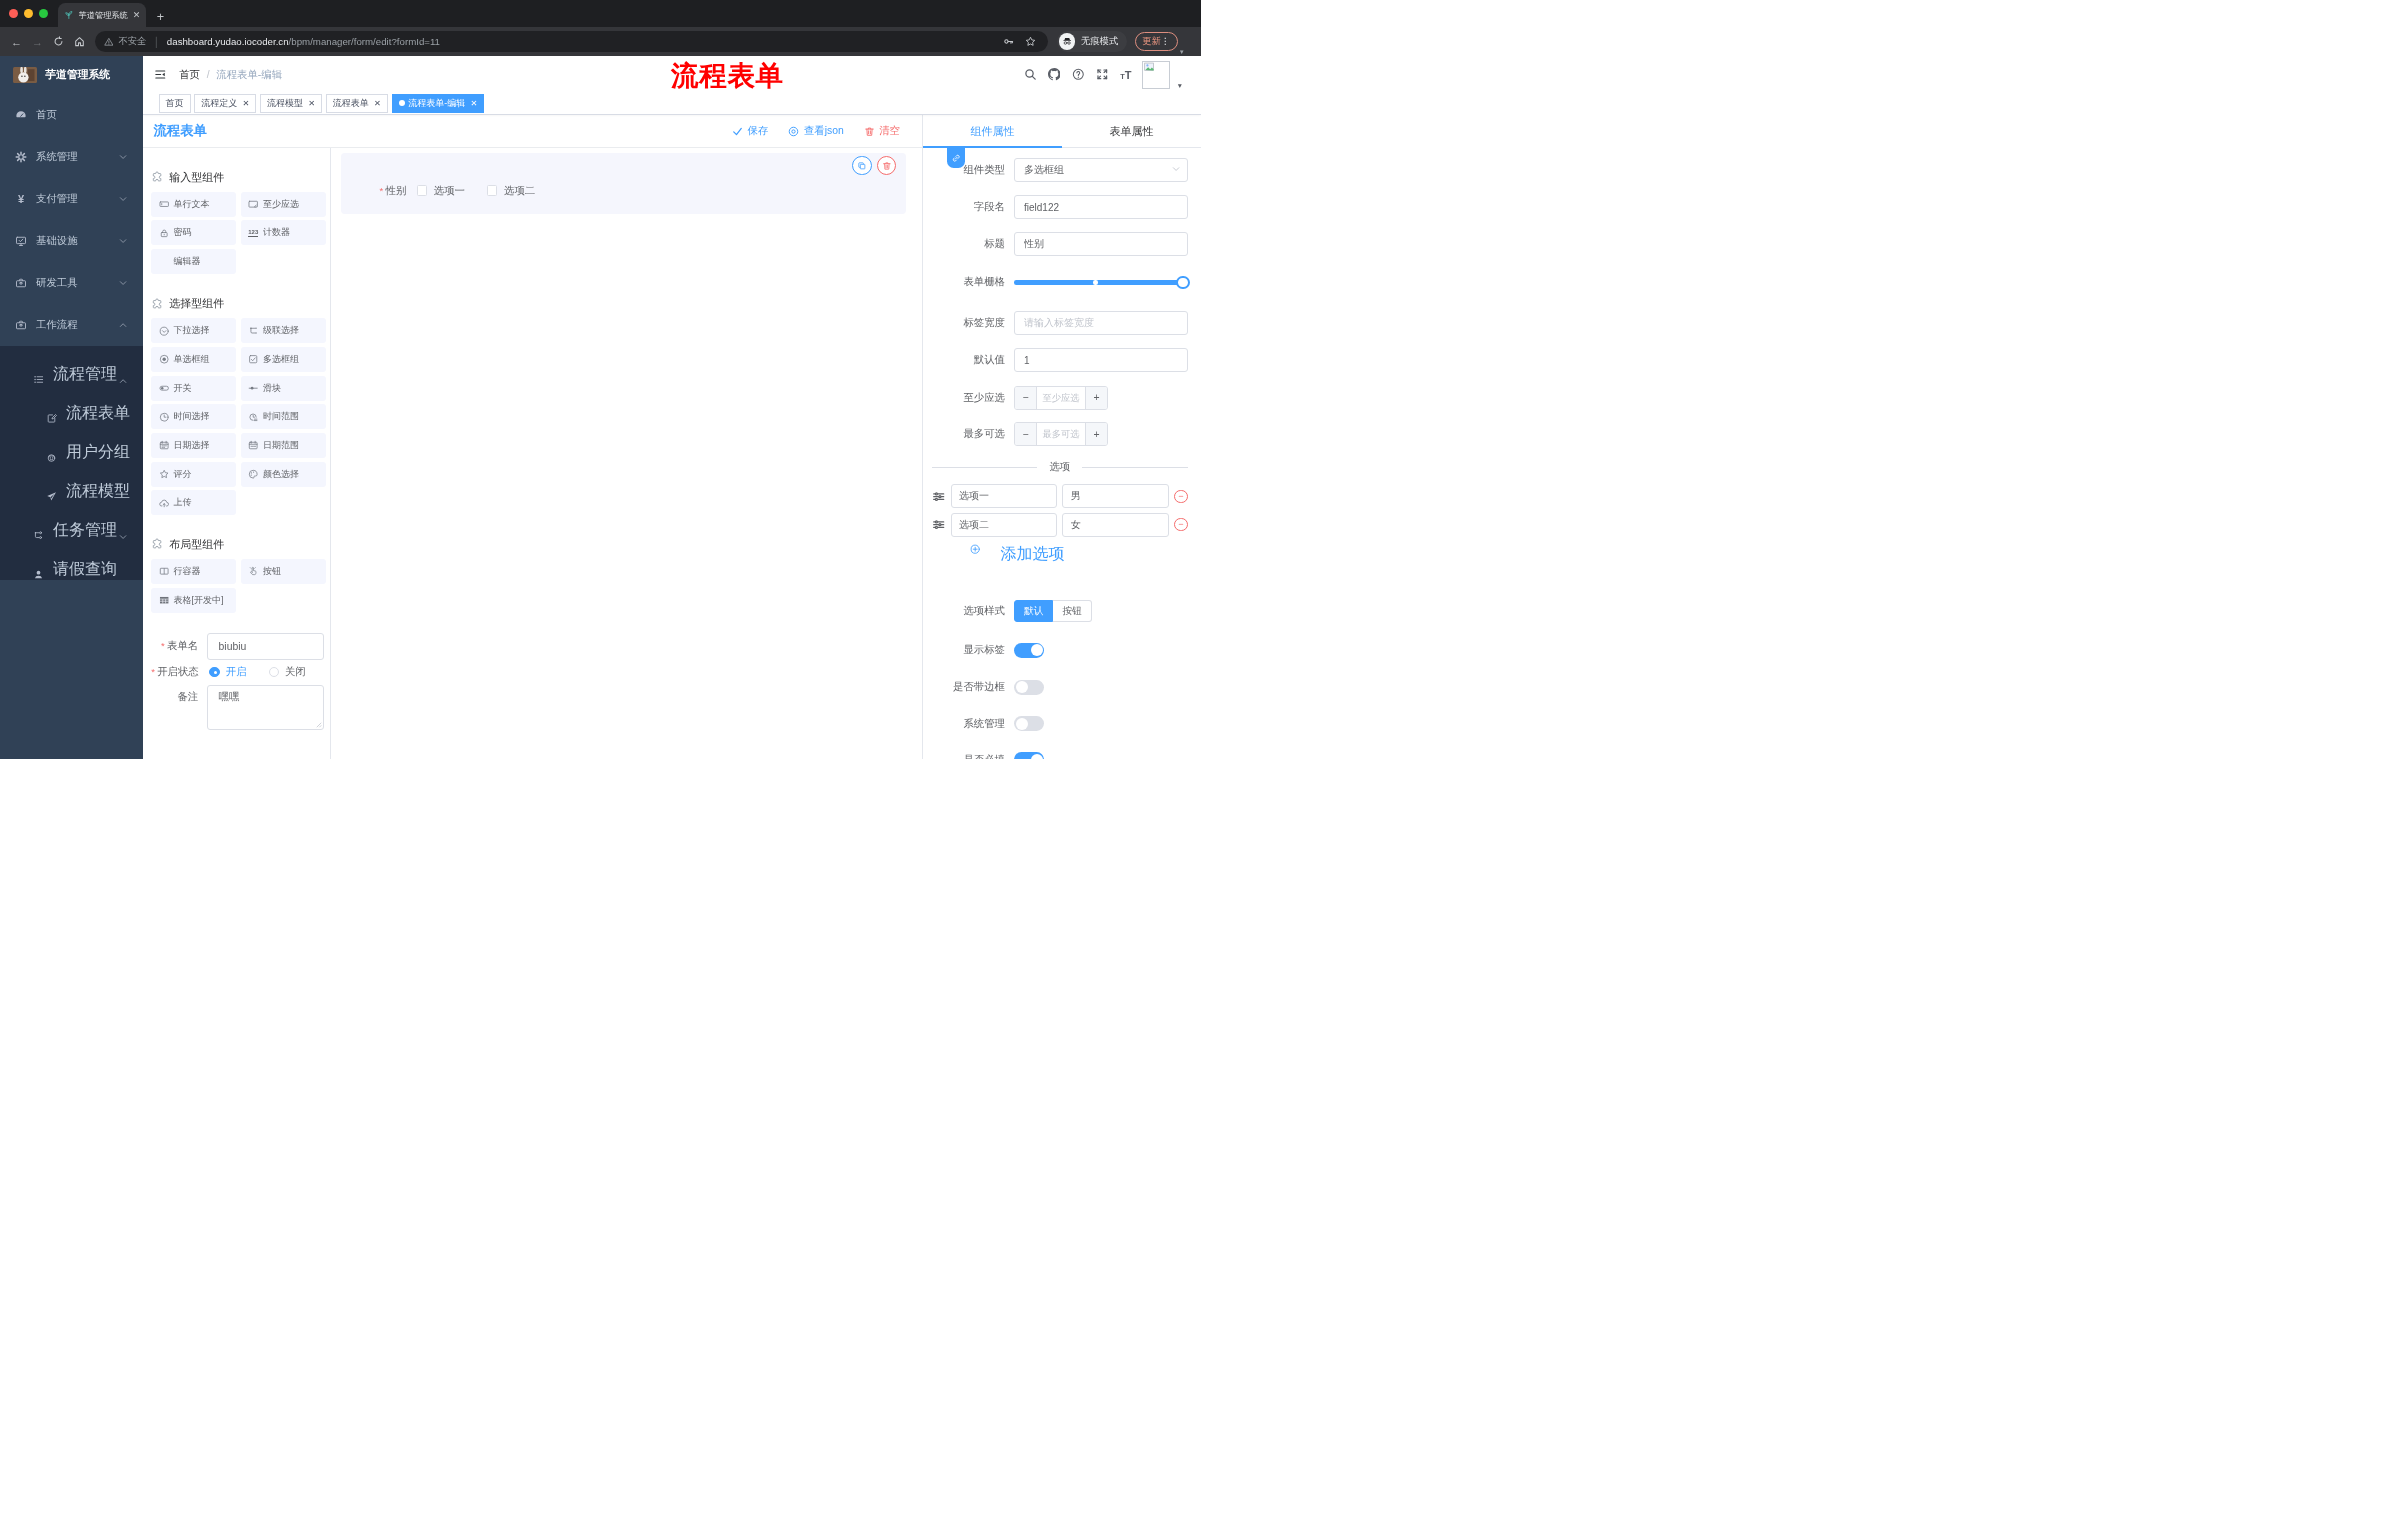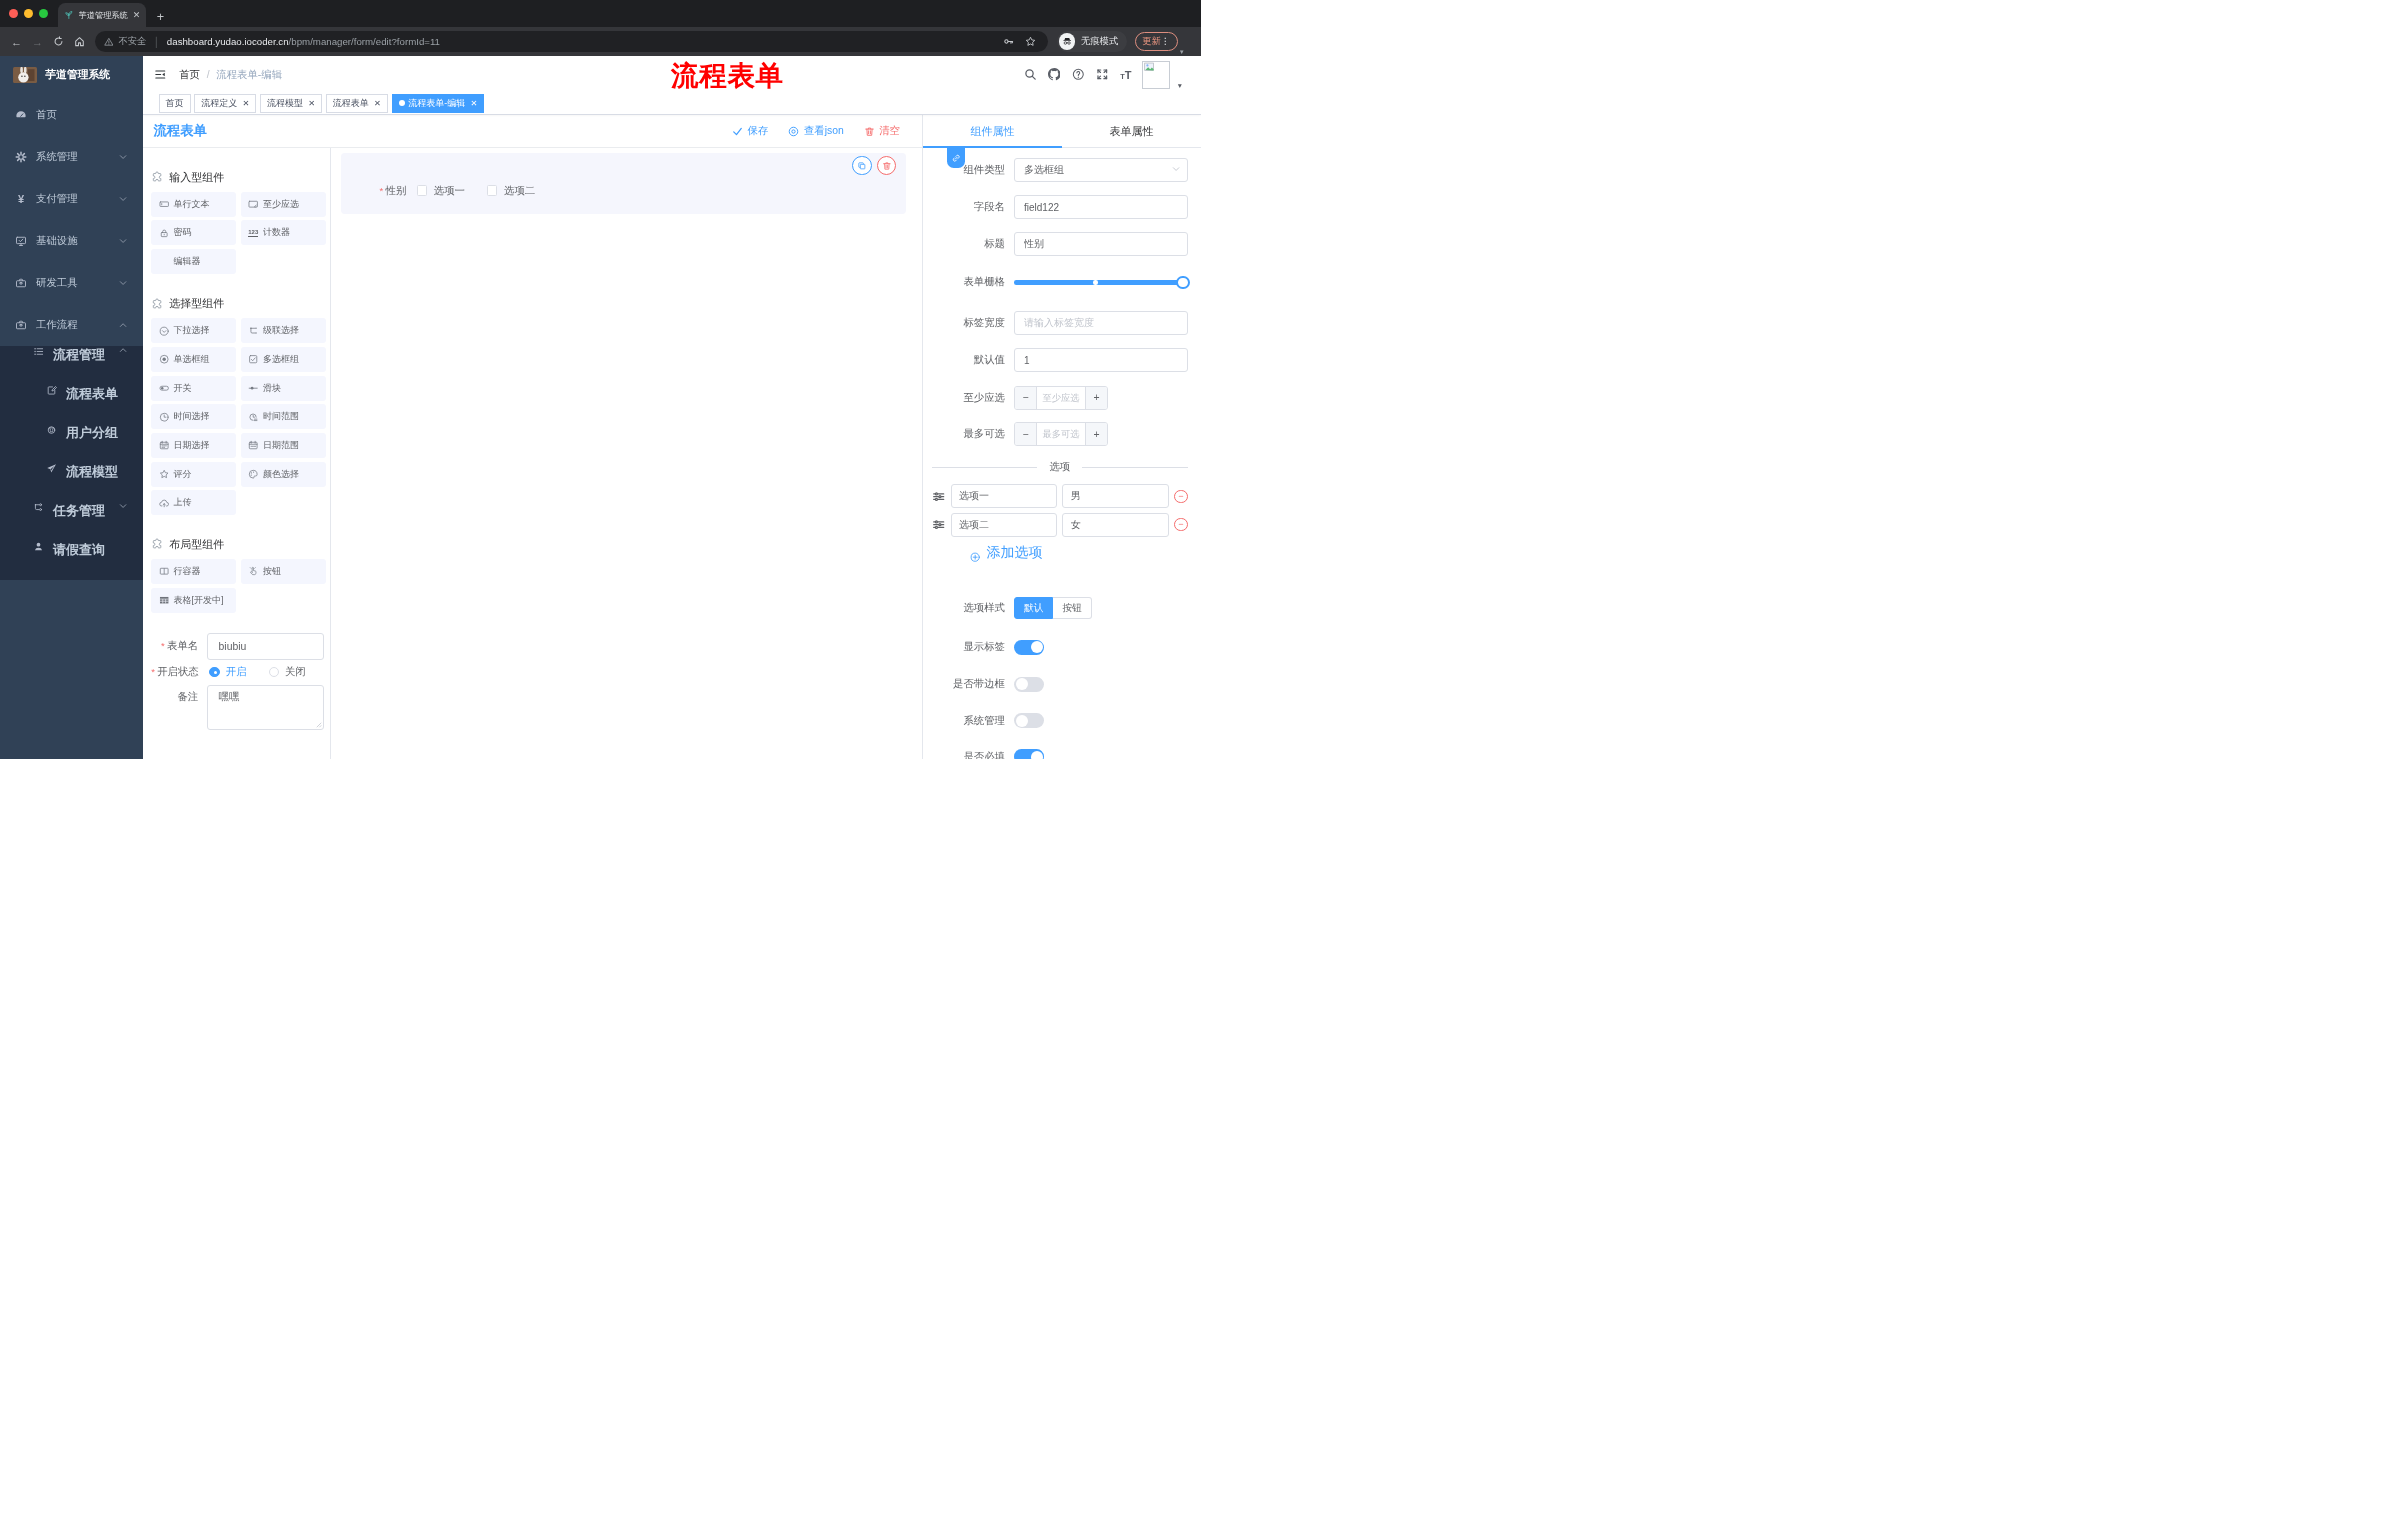--- a/index.html
+++ b/index.html
@@ -36,21 +36,21 @@
   .app { flex:1; display:flex; min-height:0; }
   .sidebar { width:143px; flex:none; background:#304156; color:#bfcbd9; overflow:hidden; }
   .logo { height:38px; display:flex; align-items:center; padding-left:12.6px; gap:8.2px; }
   .logo-img { width:24.5px; height:16.3px; border-radius:1.5px; overflow:hidden; flex:none; }
   .logo-title { color:#fff; font-size:10.8px; font-weight:bold; white-space:nowrap; }
   .nav-item { height:42px; display:flex; align-items:center; padding-left:15px; cursor:pointer; font-size:10.4px; }
   .nav-item .ni { width:12px; height:12px; flex:none; color:#b4bccc; }
   .nav-item .nav-label { margin-left:9px; flex:1; }
   .chev { width:8.2px; height:8.2px; margin-right:16.3px; color:#8b95a5; flex:none; }
   .subwrap { background:#222d40; }
-  .nav-sub { height:39px; display:flex; align-items:flex-start; cursor:pointer; font-size:13px;font-weight:bold; }
+  .nav-sub { height:39px; display:flex; align-items:flex-end; cursor:pointer; font-size:16px; }
   .nav-sub .ni { width:11px; height:11px; flex:none; color:#b4bccc; }
   .nav-sub .nav-label { margin-left:9px; flex:1; }
   .lvl2 { padding-left:33px; }
   .lvl3 { padding-left:46px; }
 
   .main { flex:1; display:flex; flex-direction:column; min-width:0; background:#fff; }
   .appheader { height:37px; flex:none; display:flex; align-items:center; position:relative; background:#fff; }
   .hamburger { width:12.6px; height:11px; margin-left:11px; color:#2f3438; }
   .breadcrumb { margin-left:12.6px; font-size:10.4px; color:#303133; display:flex; gap:6.7px; align-items:center; }
   .breadcrumb .bsep { color:#c0c4cc; }
@@ -145,21 +145,21 @@
   .stepbtn.plus { border-left:0.7px solid #dcdfe6; }
   .stepinp { flex:1; border:none; outline:none; text-align:center; font-size:9.3px; color:#606266; min-width:0; font-family:inherit; }
   .stepinp::placeholder { color:#c0c4cc; }
   .pdivider { display:flex; align-items:center; gap:12px; height:15px; }
   .pdivider .dline { flex:1; height:0.7px; background:#dcdfe6; }
   .pdivider .dtext { font-size:10.4px; color:#606266; }
   .optrow { display:flex; align-items:center; gap:5.2px; }
   .dragico { width:13.4px; height:13.4px; color:#606266; flex:none; }
   .optinp { height:24px; border:0.7px solid #dcdfe6; border-radius:3px; padding:0 7.4px; font-size:10px; color:#606266; width:100%; min-width:0; outline:none; font-family:inherit; }
   .optdel { width:13.4px; height:13.4px; flex:none; border:1.1px solid #f56c6c; color:#f56c6c; border-radius:50%; display:flex; align-items:center; justify-content:center; font-size:9px; line-height:1; cursor:pointer; }
-  .addopt { display:flex; align-items:flex-end; gap:6px; color:#409eff; font-size:14px; margin-left:38px; cursor:pointer; }
+  .addopt { display:flex; align-items:flex-start; gap:20px; color:#409eff; font-size:16px; margin-left:38px; cursor:pointer; }
   .addopt svg { width:10.4px; height:10.4px; }
   .rbgroup { display:flex; }
   .rbtn { height:22px; padding:0 9px; display:flex; align-items:center; font-size:9.7px; border:0.7px solid #dcdfe6; color:#606266; background:#fff; cursor:pointer; }
   .rbtn.first { border-radius:3px 0 0 3px; }
   .rbtn.last { border-radius:0 3px 3px 0; border-left:none; }
   .rbtn.active { background:#409eff; border-color:#409eff; color:#fff; }
   .tg { width:30px; height:15px; border-radius:7.4px; position:relative; cursor:pointer; flex:none; }
   .tg::after { content:''; position:absolute; top:1.5px; width:12px; height:12px; border-radius:50%; background:#fff; }
   .tg.on { background:#409eff; } .tg.on::after { right:1.5px; }
   .tg.off { background:#dcdfe6; } .tg.off::after { left:1.5px; }

